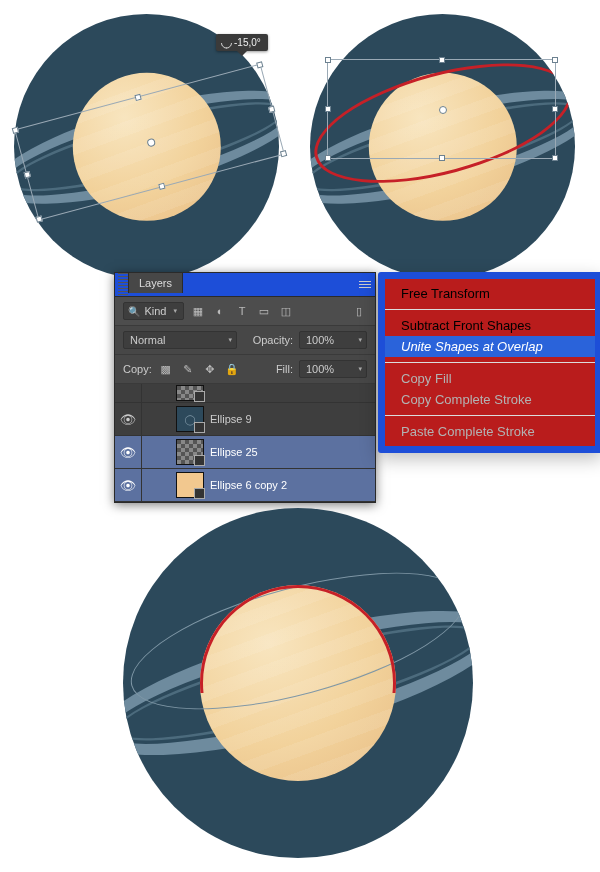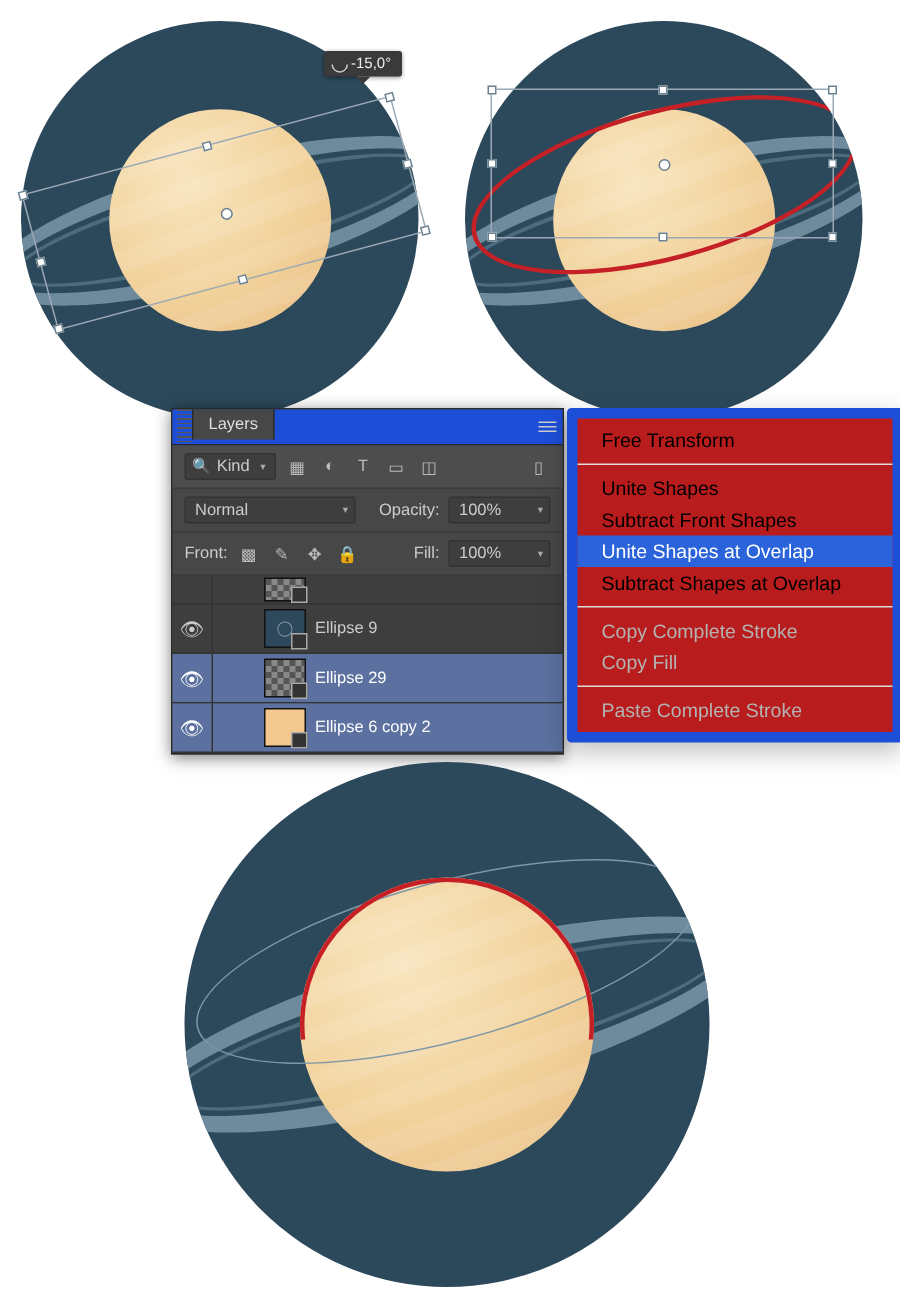--- a/index.html
+++ b/index.html
@@ -348,20 +348,21 @@
   .ctx-menu .item {
     padding: 3px 16px;
     white-space: nowrap;
   }
   .ctx-menu .item.disabled {
     color: #b3b3b3;
   }
   .ctx-menu .item.highlight {
     background: #2a63da;
     color: #fff;
+    font-style: italic;
   }
   .ctx-menu .sep {
     height: 1px;
     margin: 5px 0;
     background: #dcdcdc;
   }
 </style>
 </head>
 <body>
 
@@ -458,21 +459,21 @@
       </div>
       <div style="flex:1"></div>
       <span>Opacity:</span>
       <div class="dropdown" style="width:44px;">
         <span>100%</span>
         <span class="chev">▾</span>
       </div>
     </div>
 
     <div class="panel-row">
-      <span>Front:</span>
+      <span>Copy:</span>
       <div class="filter-icon">▩</div>
       <div class="filter-icon">✎</div>
       <div class="filter-icon">✥</div>
       <div class="filter-icon">🔒</div>
       <div style="flex:1"></div>
       <span>Fill:</span>
       <div class="dropdown" style="width:44px;">
         <span>100%</span>
         <span class="chev">▾</span>
       </div>
@@ -487,41 +488,39 @@
       <div class="layer-item">
         <div class="vis-col">👁</div>
         <div class="indent"></div>
         <div class="thumb shape" style="background:#2d495b;color:#7f97a6;">◯</div>
         <span class="layer-name">Ellipse 9</span>
       </div>
       <div class="layer-item selected">
         <div class="vis-col">👁</div>
         <div class="indent"></div>
         <div class="thumb checker shape"></div>
-        <span class="layer-name">Ellipse 29</span>
+        <span class="layer-name">Ellipse 25</span>
       </div>
       <div class="layer-item selected">
         <div class="vis-col">👁</div>
         <div class="indent"></div>
         <div class="thumb orange shape"></div>
         <span class="layer-name">Ellipse 6 copy 2</span>
       </div>
     </div>
   </div>
 
   <div class="ctx-menu" style="left:378px; top:272px;">
     <div class="item">Free Transform</div>
     <div class="sep"></div>
-    <div class="item">Unite Shapes</div>
     <div class="item">Subtract Front Shapes</div>
     <div class="item highlight">Unite Shapes at Overlap</div>
-    <div class="item">Subtract Shapes at Overlap</div>
     <div class="sep"></div>
+    <div class="item disabled">Copy Fill</div>
     <div class="item disabled">Copy Complete Stroke</div>
-    <div class="item disabled">Copy Fill</div>
     <div class="sep"></div>
     <div class="item disabled">Paste Complete Stroke</div>
   </div>
 
   <div class="planet-tile big" style="left:123px; top:508px;">
     <div class="planet-ring" style="height:28%;">
         <div class="ring-band" style="border-width:14px;"></div>
         <div class="ring-inner"></div>
       </div>
     <div class="planet-body">

